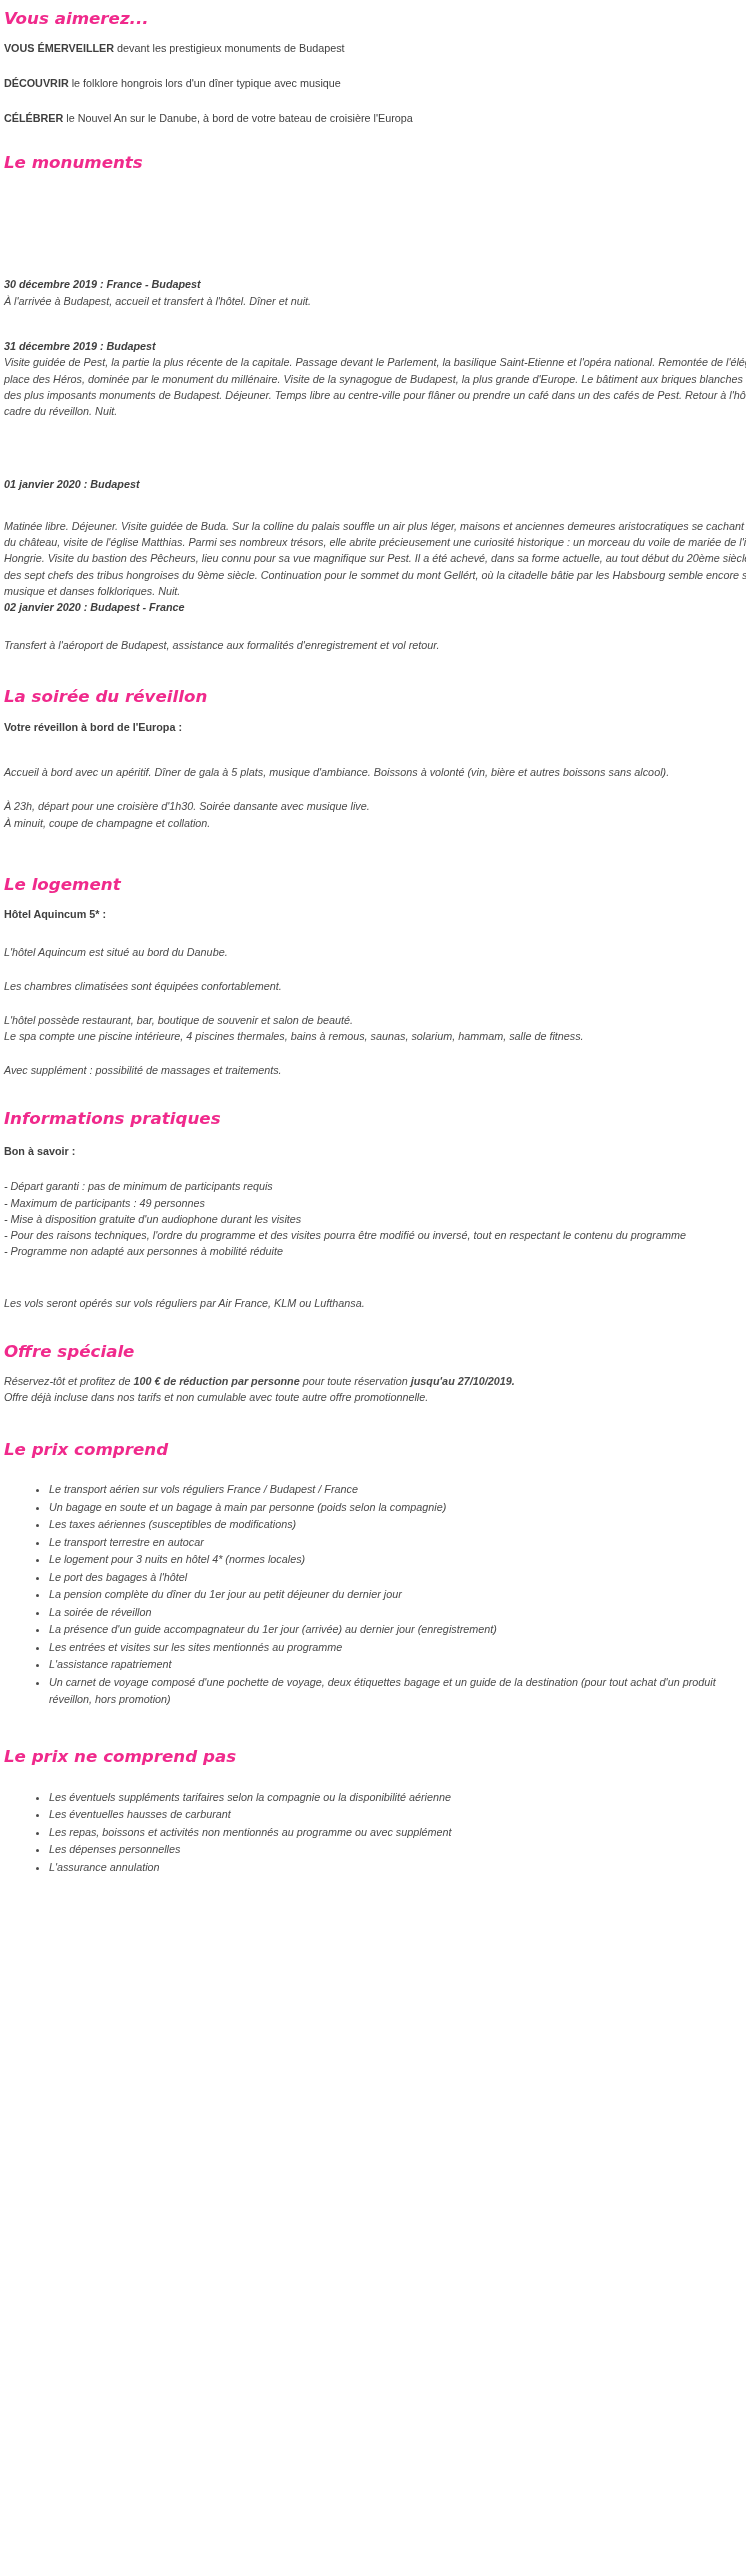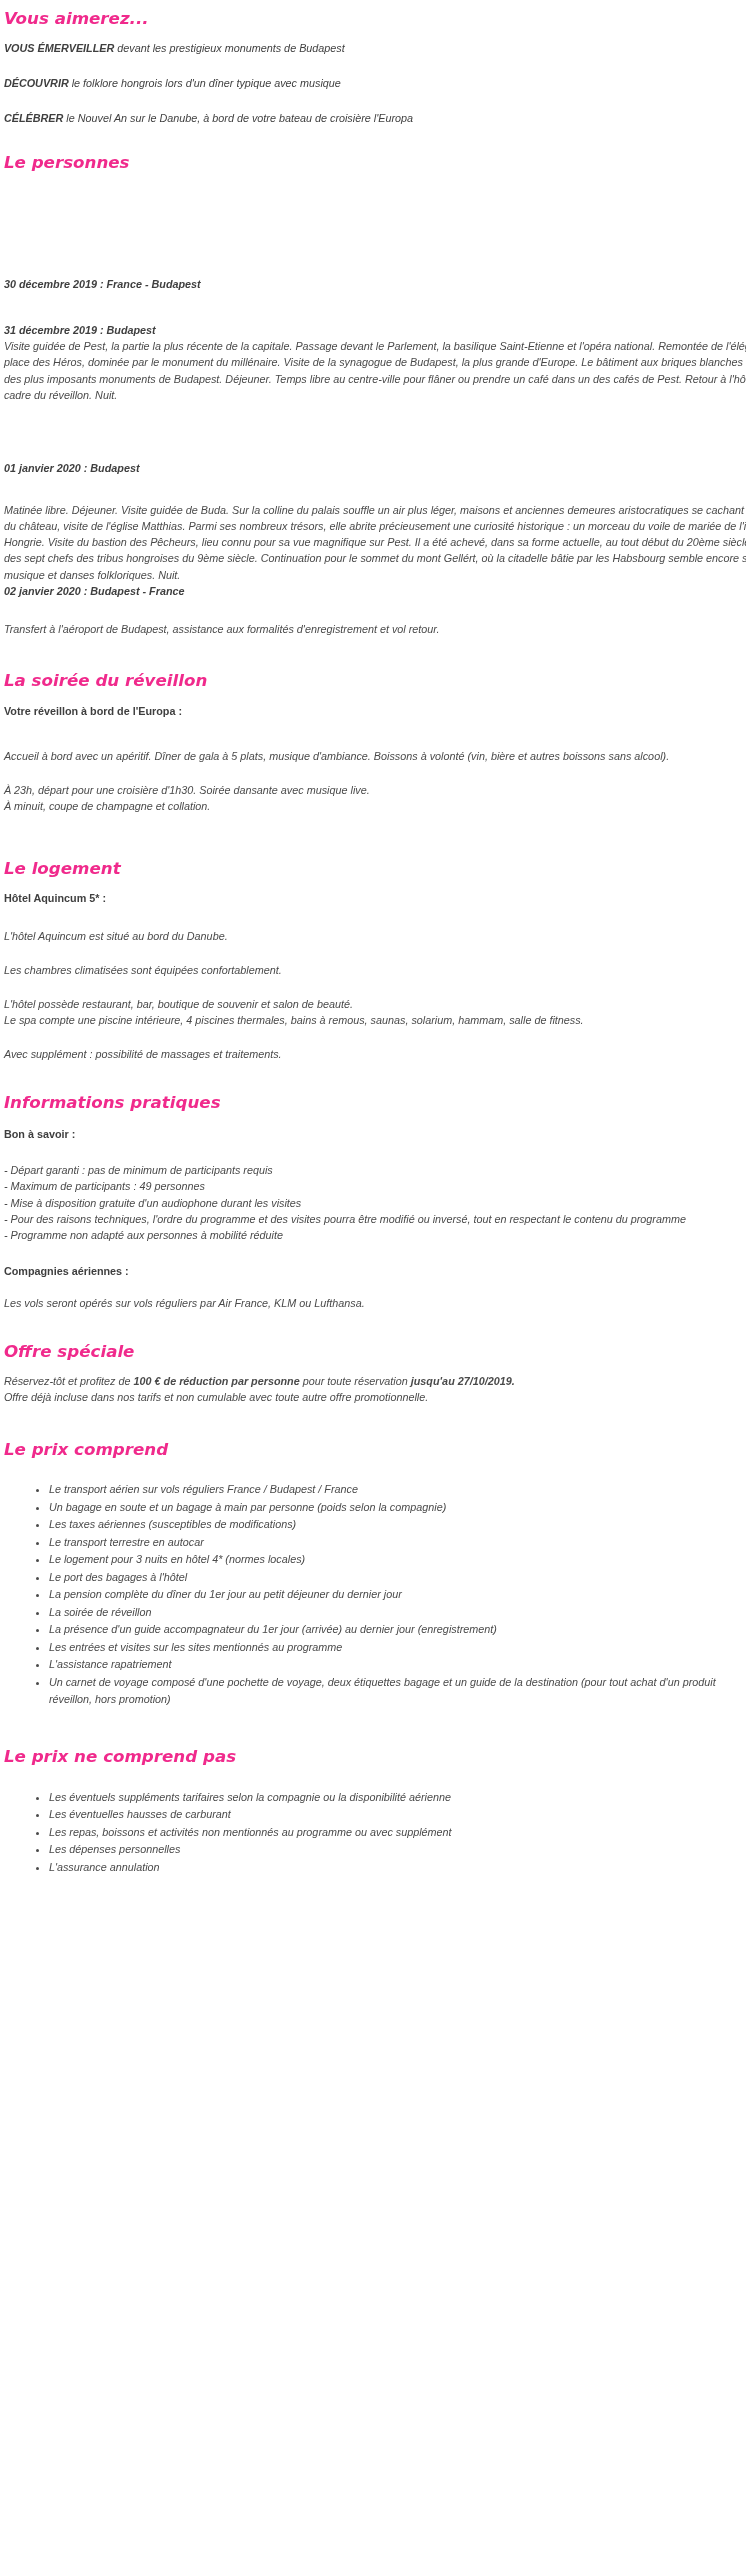--- a/index.html
+++ b/index.html
@@ -24,21 +24,20 @@
     font-family: "DejaVu Sans", sans-serif;
     font-style: italic;
     font-weight: bold;
     font-size: 16.7px;
     margin: 0;
     padding: 0;
     line-height: 1.25;
     white-space: nowrap;
   }
   .lead {
-    font-style: italic;
     font-size: 10.8px;
     line-height: 1.45;
     color: #3f3f3f;
     white-space: nowrap;
   }
   .lead b {
     font-weight: bold;
   }
   .para {
     font-style: italic;
@@ -113,25 +112,26 @@
   <div class="lead">
     <b>DÉCOUVRIR</b><span> le folklore hongrois lors d'un dîner typique avec musique</span>
   </div>
   <div class="gap-20"></div>
   <div class="lead">
     <b>CÉLÉBRER</b><span> le Nouvel An sur le Danube, à bord de votre bateau de croisière l'Europa</span>
   </div>
 
   <div class="gap-26"></div>
 
-  <h2 class="section-title">Le personnes</h2>
+  <h2 class="section-title">Le monuments</h2>
 
   <div class="gap-105"></div>
 
   <div class="daytitle">30 décembre 2019 : France - Budapest</div>
+  <div class="para">À l'arrivée à Budapest, accueil et transfert à l'hôtel. Dîner et nuit.</div>
 
   <div class="gap-30"></div>
 
   <div class="daytitle">31 décembre 2019 : Budapest</div>
   <div class="para wrapped">Visite guidée de Pest, la partie la plus récente de la capitale. Passage devant le Parlement, la basilique Saint-Etienne et l'opéra national. Remontée de l'élégante avenue Andrássy jusqu'à la monumentale place des Héros, dominée par le monument du millénaire. Visite de la synagogue de Budapest, la plus grande d'Europe. Le bâtiment aux briques blanches et rouges, aux céramiques et aux coupoles, est l'un des plus imposants monuments de Budapest. Déjeuner. Temps libre au centre-ville pour flâner ou prendre un café dans un des cafés de Pest. Retour à l'hôtel pour la préparation à la soirée. Dîner dans le cadre du réveillon. Nuit.</div>
 
   <div class="gap-58"></div>
 
   <div class="daytitle">01 janvier 2020 : Budapest</div>
   <div class="gap-26"></div>
@@ -176,21 +176,20 @@
   <div class="subtitle">Bon à savoir :</div>
 
   <div class="gap-20"></div>
   <div class="para">- Départ garanti : pas de minimum de participants requis</div>
   <div class="para">- Maximum de participants : 49 personnes</div>
   <div class="para">- Mise à disposition gratuite d'un audiophone durant les visites</div>
   <div class="para wrapped">- Pour des raisons techniques, l'ordre du programme et des visites pourra être modifié ou inversé, tout en respectant le contenu du programme</div>
   <div class="para">- Programme non adapté aux personnes à mobilité réduite</div>
 
   <div class="gap-20"></div>
-  <div class="subtitle">Compagnies aériennes :</div>
   <div class="gap-16"></div>
   <div class="para">Les vols seront opérés sur vols réguliers par Air France, KLM ou Lufthansa.</div>
 
   <div class="gap-30"></div>
 
   <h2 class="section-title">Offre spéciale</h2>
   <div class="gap-12"></div>
   <div class="para"><span>Réservez-tôt et profitez de </span><b>100 € de réduction par personne</b><span> pour toute réservation </span><b>jusqu'au 27/10/2019.</b></div>
   <div class="para">Offre déjà incluse dans nos tarifs et non cumulable avec toute autre offre promotionnelle.</div>
 

